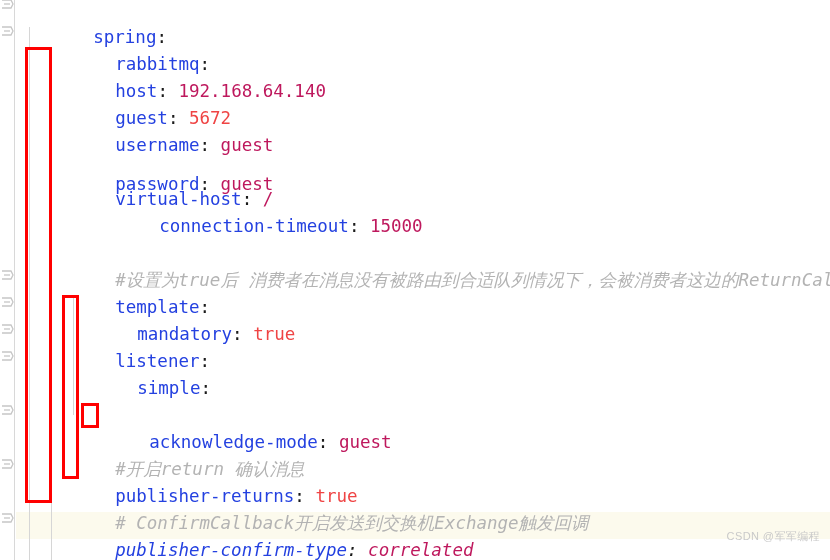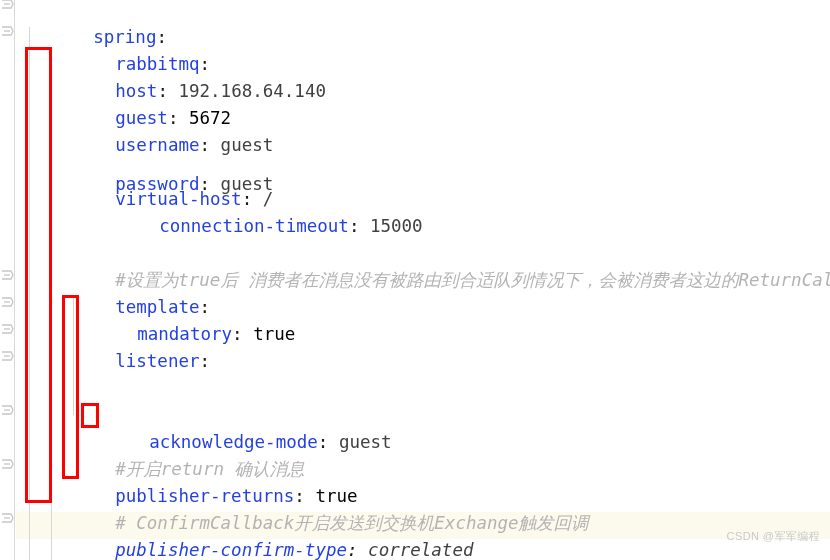--- a/index.html
+++ b/index.html
@@ -66,22 +66,22 @@
   }
   .line-hl {
     position: absolute;
     left: 0;
     width: 814px;
     height: 27px;
     background: #fcfaed;
   }
 
   .k   { color: #2441e0; }          
-  .val { color: #404040; }          
-  .num { color: #000000; text-align: center; }          
+  .val { color: #be185d; }          
+  .num { color: #ef4444; text-align: center; }          
   .p   { color: #1a1a1a; }          
   .cm  {
     color: #b3b3b3;
     font-style: italic;
   }
 
   
   .indent-guide {
     position: absolute;
     width: 1px;
@@ -224,20 +224,23 @@
     </div>
 
     <div class="line" style="top:294px;left:58px;">
       <span class="k">mandatory</span><span class="p">:</span><span class="num"> true</span>
     </div>
 
     <div class="line" style="top:321px;left:36px;">
       <span class="k">listener</span><span class="p">:</span>
     </div>
 
+    <div class="line" style="top:348px;left:58px;">
+      <span class="k">simple</span><span class="p">:</span>
+    </div>
 
 
     <div class="line" style="top:402px;left:70px;">
       <span class="k">acknowledge-mode</span><span class="p">:</span><span class="val"> guest</span>
     </div>
 
     <div class="line" style="top:429px;left:36px;">
       <span class="cm">#开启return 确认消息</span>
     </div>
 

